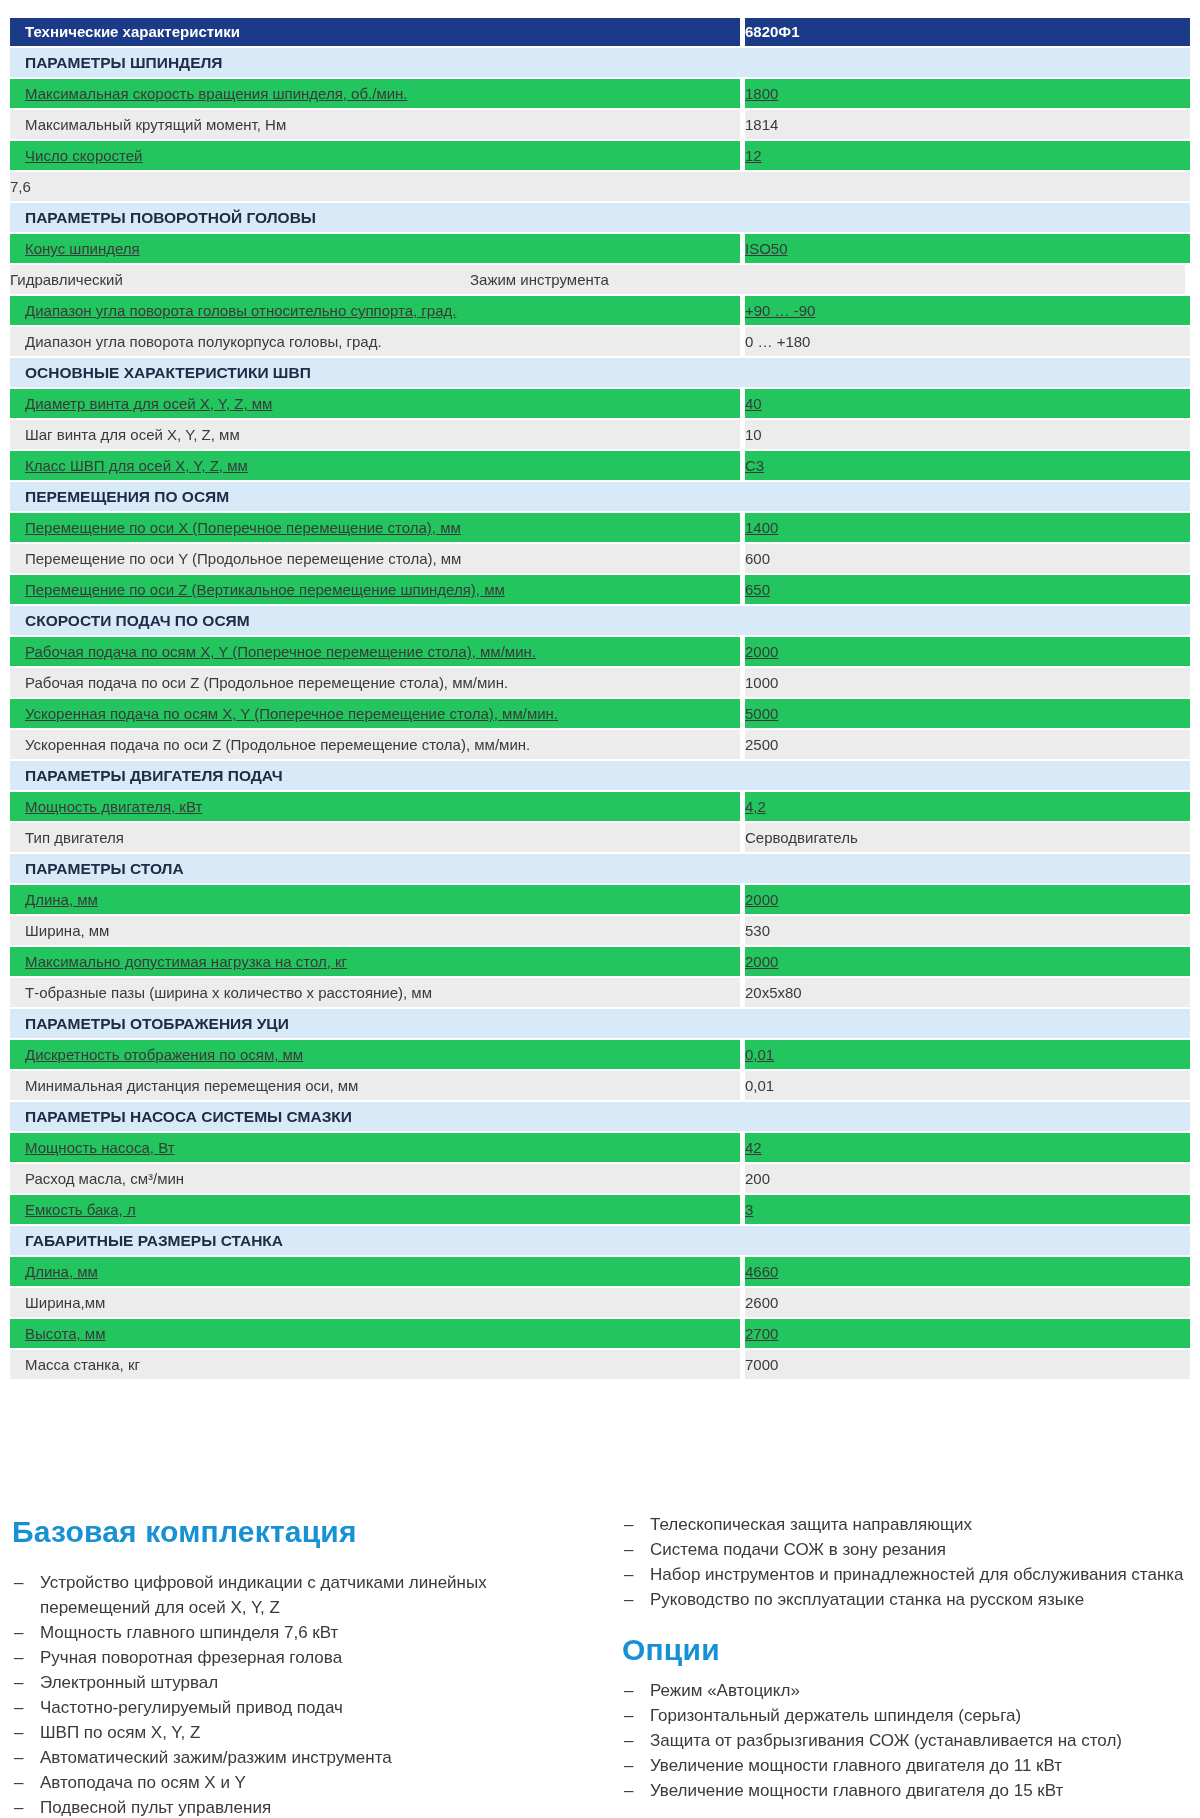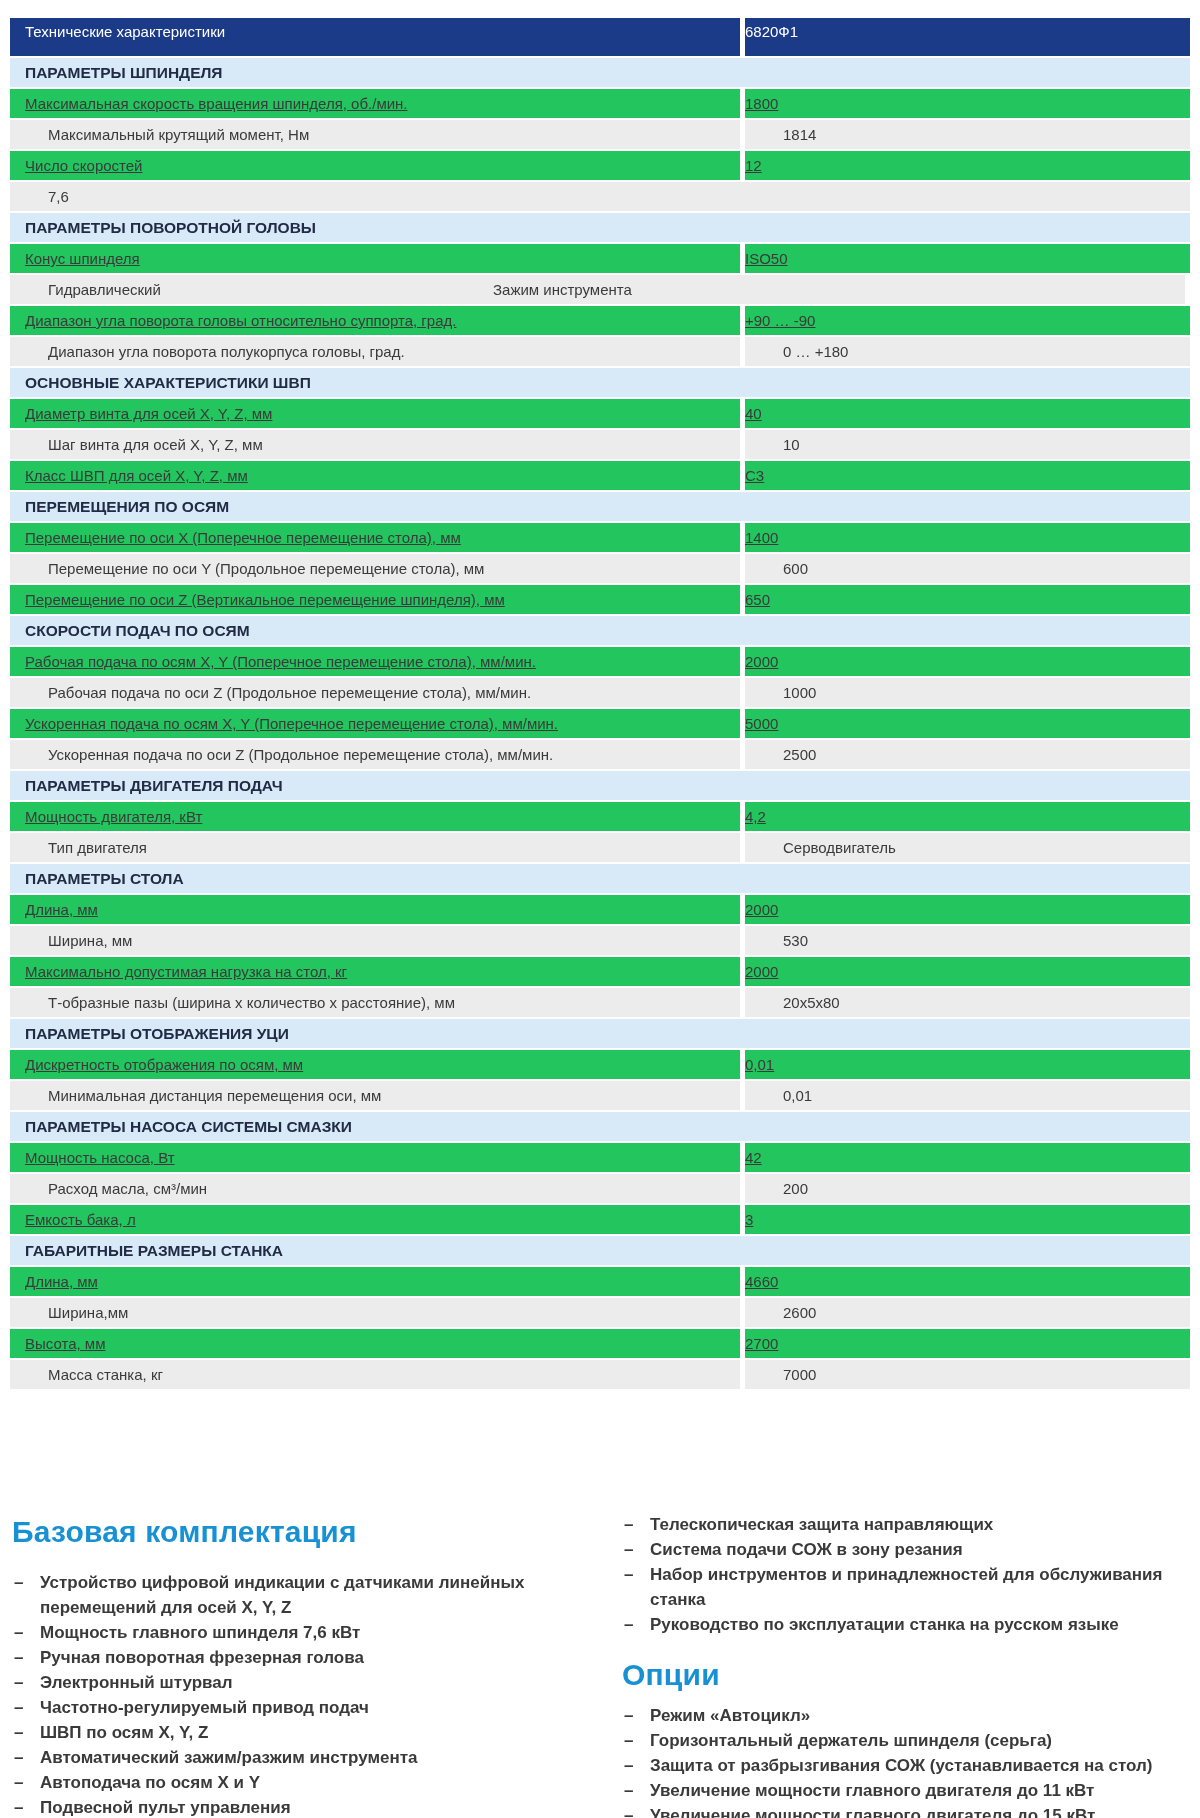--- a/index.html
+++ b/index.html
@@ -13,40 +13,40 @@
   *{box-sizing:border-box;}
   html,body{margin:0;padding:0;}
   body{
     width:1200px;height:1818px;position:relative;background:#ffffff;
     font-family:"Liberation Sans", sans-serif;color:var(--text);
   }
   
   .spec-table{position:absolute;left:10px;top:18px;width:1180px;}
   .trow{display:flex;margin-bottom:2px;}
   .cell{height:29px;line-height:29px;font-size:15px;white-space:nowrap;overflow:hidden;}
-  .thead .cell{height:38px;line-height:28px;background:var(--navy);color:#ffffff;font-weight:normal;}
+  .thead .cell{height:28px;line-height:28px;background:var(--navy);color:#ffffff;font-weight:bold;}
   .c-label{width:730px;padding-left:15px;margin-right:5px;}
   .c-value{flex:1;text-align:left;}
   .section-row .cell{
     width:100%;background:var(--section-bg);color:var(--section-text);
     font-weight:bold;font-size:15.5px;padding-left:15px;
   }
   .row-w .cell{background:#22c55e;text-decoration:underline;}
-  .row-g .cell{background:var(--row-alt);padding-left:38px;}
+  .row-g .cell{background:var(--row-alt);}
   
   .bottom-col{position:absolute;font-size:17px;color:var(--text);margin-top:46px;}
   .col-left{left:12px;top:1468px;width:548px;}
   .col-right{left:622px;top:1466px;width:566px;}
   h2.accent-heading{
     color:var(--accent);font-size:30px;line-height:36px;font-weight:bold;
     margin:0 0 20px 0;letter-spacing:0.2px;
   }
   .col-right h2.accent-heading{margin:20px 0 10px 0;}
   ul.dash-list{list-style:none;margin:0;padding:0;}
-  ul.dash-list li{position:relative;padding-left:28px;line-height:25px;margin:0;font-weight:bold;}
+  ul.dash-list li{position:relative;padding-left:28px;line-height:25px;margin:0;}
   ul.dash-list li::before{content:"\2013";position:absolute;left:2px;top:0;}
 </style>
 </head>
 <body>
 
 <div class="spec-table">
   <div class="trow thead">
     <div class="cell c-label">Технические характеристики</div>
     <div class="cell c-value">6820Ф1</div>
   </div>

